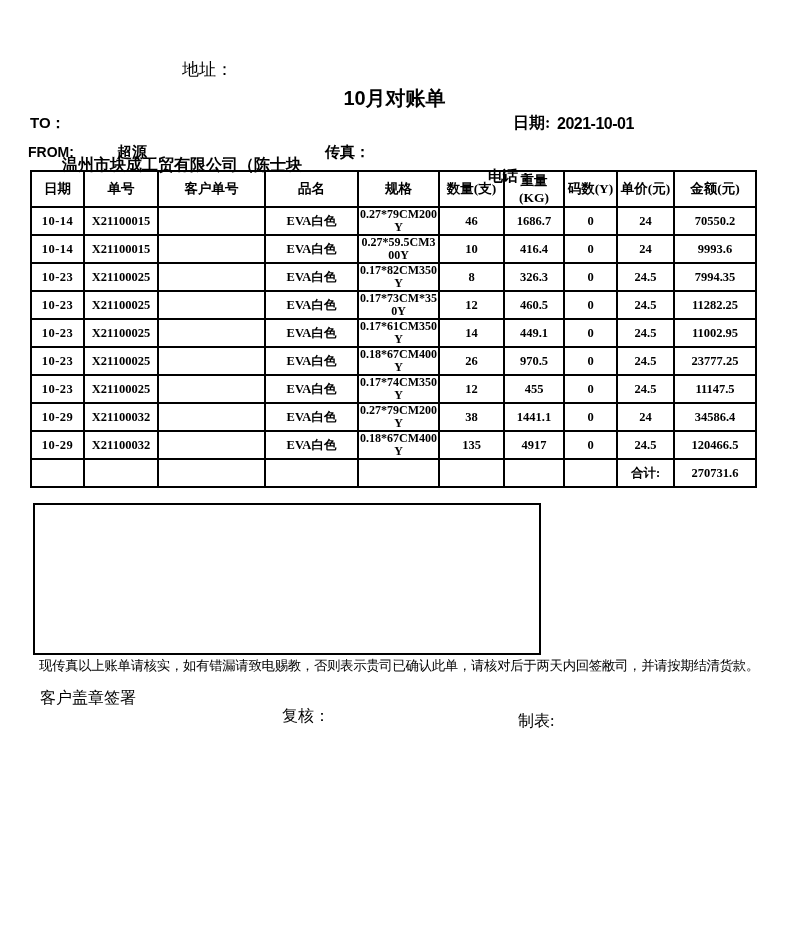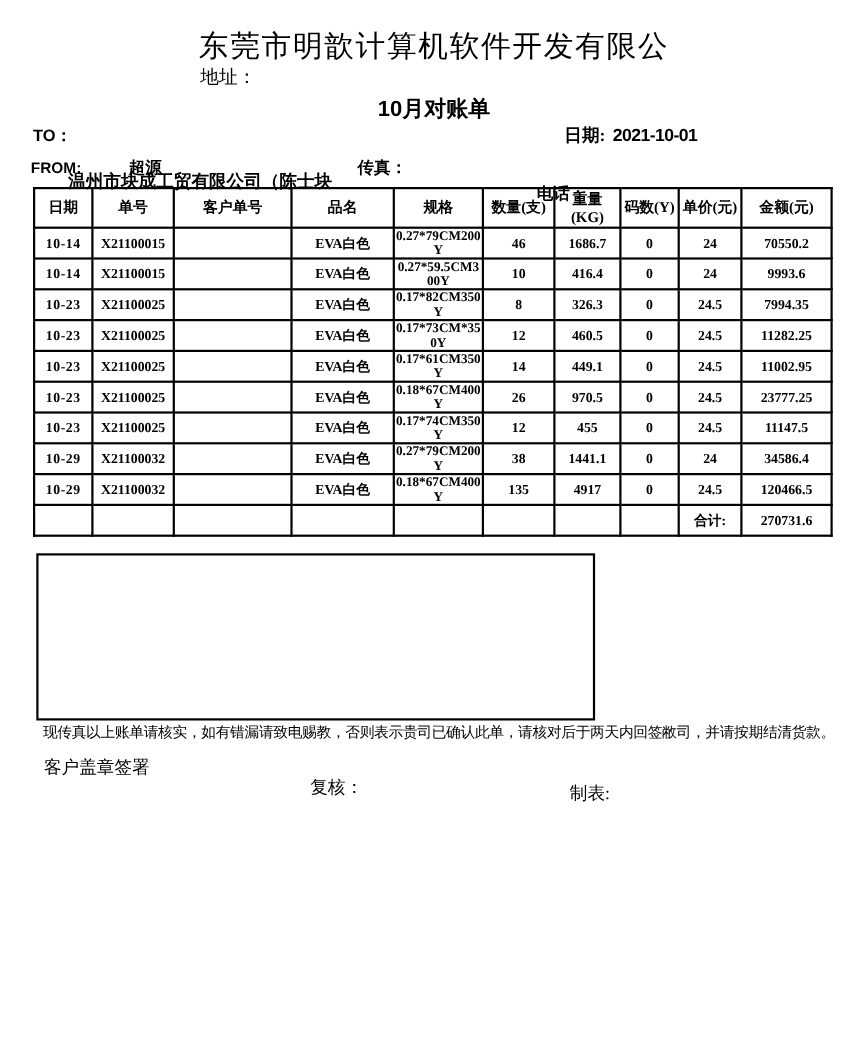--- a/index.html
+++ b/index.html
@@ -83,21 +83,20 @@
   }
   .prepared-label {
     position:absolute; top:711px; left:518px; font-size:16px;
   }
 </style>
 </head>
 <body>
 
 <div class="page">
 
-  <div class="company-title">东莞市明歆计算机软件开发有限公</div>
   <div class="address-label">地址：</div>
   <div class="statement-title">10月对账单</div>
 
   <span class="to-label">TO：</span>
   <span class="to-value">温州市块成工贸有限公司（陈士块</span>
   <span class="date-label">日期:</span>
   <span class="date-value">2021-10-01</span>
 
   <span class="from-label"><span>FROM:</span></span>
   <span class="from-value">超源</span>

